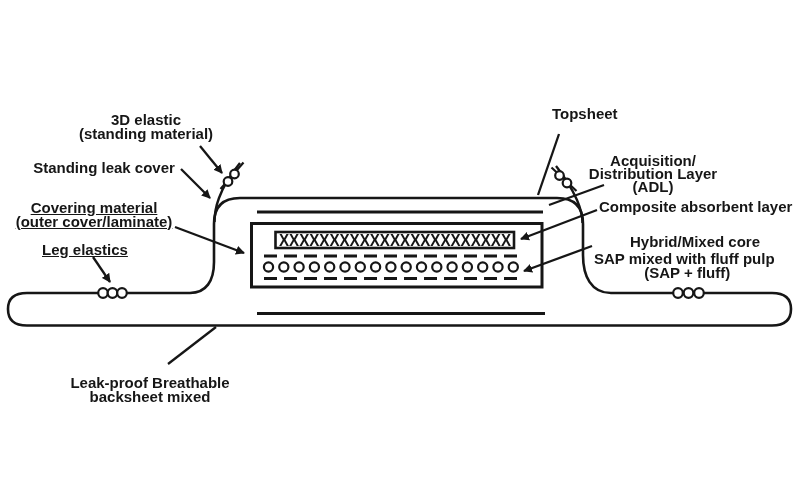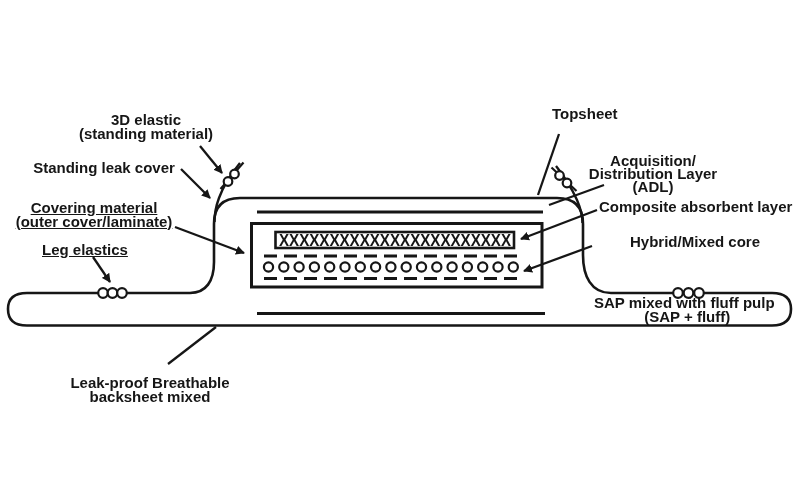--- a/index.html
+++ b/index.html
@@ -130,21 +130,21 @@
   </div>
 
   <div class="lbl" style="left:599px;top:200px;text-align:center;">
     <div>Composite absorbent layer</div>
   </div>
 
   <div class="lbl" style="left:594px;top:235px;margin-left:36px;">
     <div>Hybrid/Mixed core</div>
   </div>
 
-  <div class="lbl" style="left:594px;top:252px;margin-top:44px;">
+  <div class="lbl" style="left:594px;top:252px;">
     <div>SAP mixed with fluff pulp</div>
     <div class="indent">(SAP + fluff)</div>
   </div>
 
   <div class="lbl centered" style="left:150px;top:376px;">
     <div>Leak-proof Breathable</div>
     <div>backsheet mixed</div>
   </div>
 
 </div>

